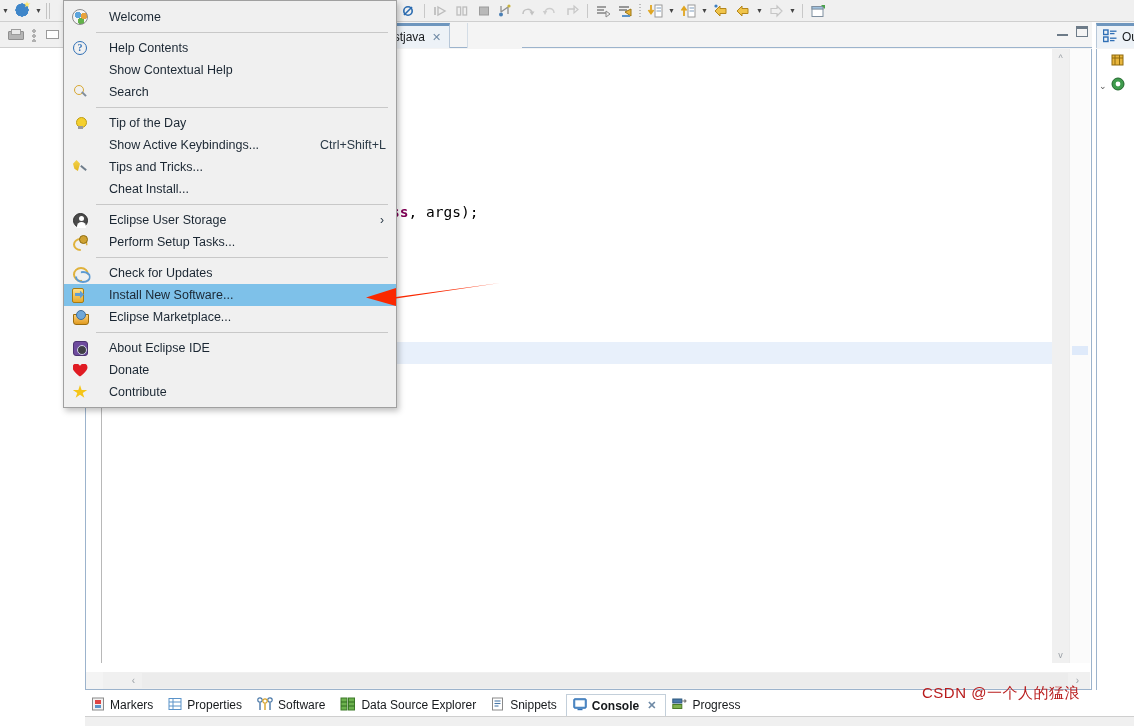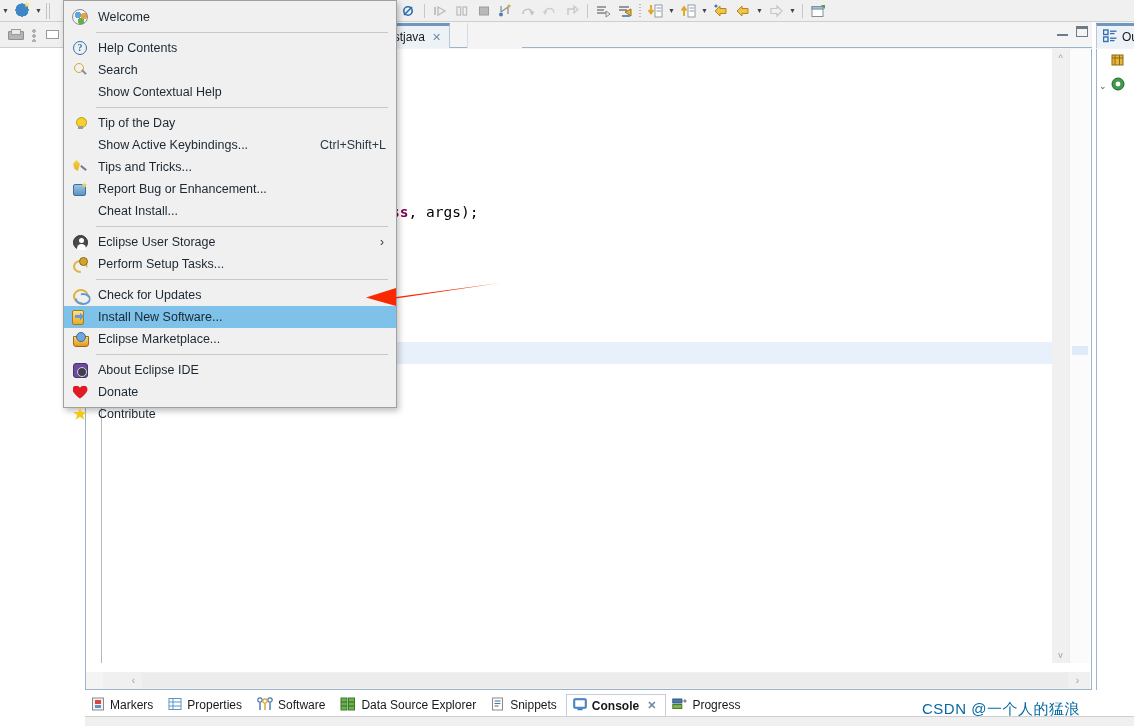--- a/index.html
+++ b/index.html
@@ -208,43 +208,43 @@
     overflow:hidden;
   }
   #bottom-strip .ghost {
     position:absolute; left:8px; top:2px; font-size:9px; color:#9aa3ac;
     font-family:"DejaVu Sans Mono", monospace; white-space:nowrap;
   }
   #bottom-strip .ghost2 {
     position:absolute; right:20px; top:2px; font-size:9px; color:#9aa3ac; white-space:nowrap;
   }
   #watermark {
-    position:absolute; left:922px; top:700px;
-    font-size:15px; color:#0369a1; letter-spacing:0.5px; white-space:nowrap;
+    position:absolute; left:922px; top:684px;
+    font-size:15px; color:#b91c1c; letter-spacing:0.5px; white-space:nowrap;
   }
 
   
   #helpmenu {
     position:absolute; left:63px; top:0px; width:334px; height:408px;
     background:#f0f0f0;
     border:1px solid #a0a0a0;
     box-shadow:2px 3px 6px rgba(0,0,0,0.25);
     z-index:50;
   }
   #helpmenu .icol {
     position:absolute; left:0; top:0; width:32px; height:406px;
     background:#f0f0f0;
   }
   .mi {
     position:relative; height:22px; display:flex; align-items:center;
     padding-left:0px; font-size:12.5px; color:#1b2733;
     font-family:"Liberation Sans", sans-serif;
   }
   .mi .mi-ic { width:32px; height:22px; display:flex; align-items:center; justify-content:center; }
-  .mi .mi-lb { margin-left:2px; }
+  .mi .mi-lb { margin-left:13px; }
   .mi .mi-acc { position:absolute; right:10px; color:#2b3a47; font-size:12.5px; }
   .mi .mi-sub { position:absolute; right:12px; color:#2b3a47; font-size:12px; }
   .mi.sel { background:#7ec1e9; }
   .msep { height:1px; margin:4px 8px 4px 32px; background:#c8c8c8; }
   #helpmenu .pad-top { height:5px; }
 
   
   .i-welcome {
     width:16px;height:16px;border-radius:50%;
     background:radial-gradient(circle at 5px 5px,#5da5dd 3.2px,transparent 3.4px),
@@ -720,29 +720,29 @@
   <div class="msep"></div>
 
   <div class="mi">
     <span class="mi-ic">
         <span class="i-question">?</span>
       </span>
     <span class="mi-lb">Help Contents</span>
   </div>
 
   <div class="mi">
-    <span class="mi-ic">
-        <span class="i-search"></span>
-      </span>
-    <span class="mi-lb">Search</span>
-  </div>
-
-  <div class="mi">
     <span class="mi-ic"></span>
     <span class="mi-lb">Show Contextual Help</span>
+  </div>
+
+  <div class="mi">
+    <span class="mi-ic">
+        <span class="i-search"></span>
+      </span>
+    <span class="mi-lb">Search</span>
   </div>
   <div class="msep"></div>
 
   <div class="mi">
     <span class="mi-ic">
         <span class="i-bulb"></span>
       </span>
     <span class="mi-lb">Tip of the Day</span>
   </div>
 
@@ -752,26 +752,20 @@
     <span class="mi-acc">Ctrl+Shift+L</span>
   </div>
 
   <div class="mi">
     <span class="mi-ic">
         <span class="i-tips"></span>
       </span>
     <span class="mi-lb">Tips and Tricks...</span>
   </div>
 
-  <div class="mi">
-    <span class="mi-ic">
-        <span class="i-bug"></span>
-      </span>
-    <span class="mi-lb">Report Bug or Enhancement...</span>
-  </div>
 
   <div class="mi">
     <span class="mi-ic"></span>
     <span class="mi-lb">Cheat Install...</span>
   </div>
   <div class="msep"></div>
 
   <div class="mi">
     <span class="mi-ic">
         <span class="i-user"></span>

